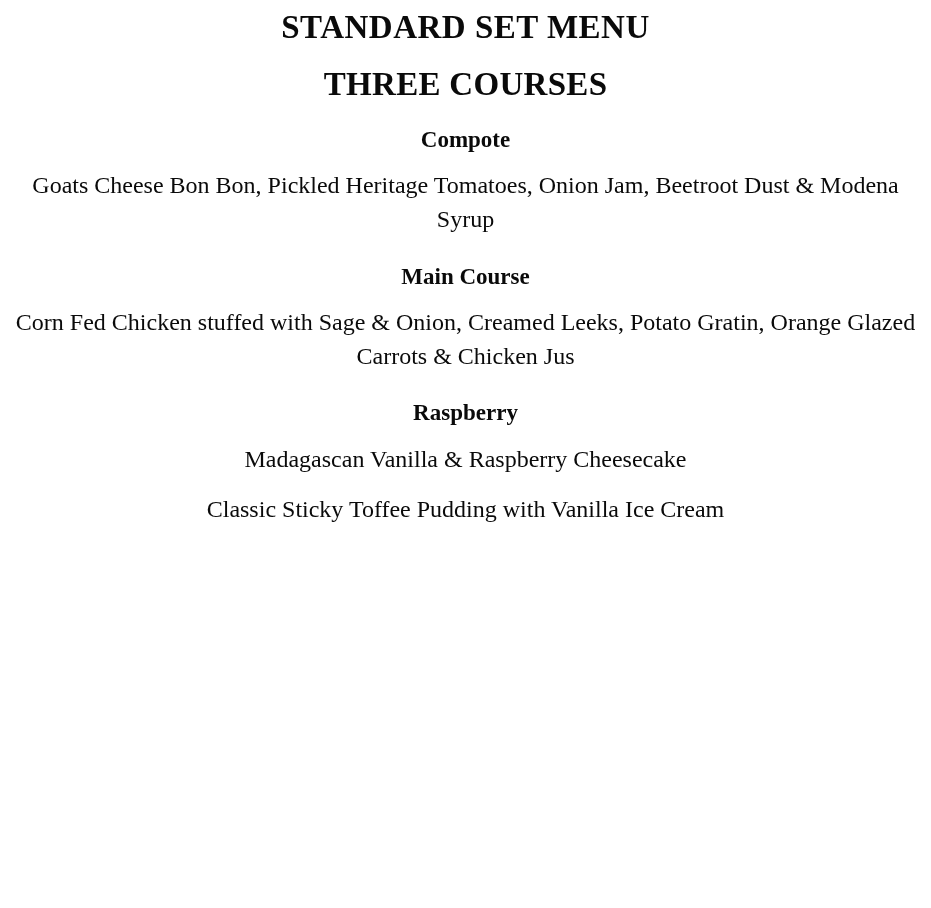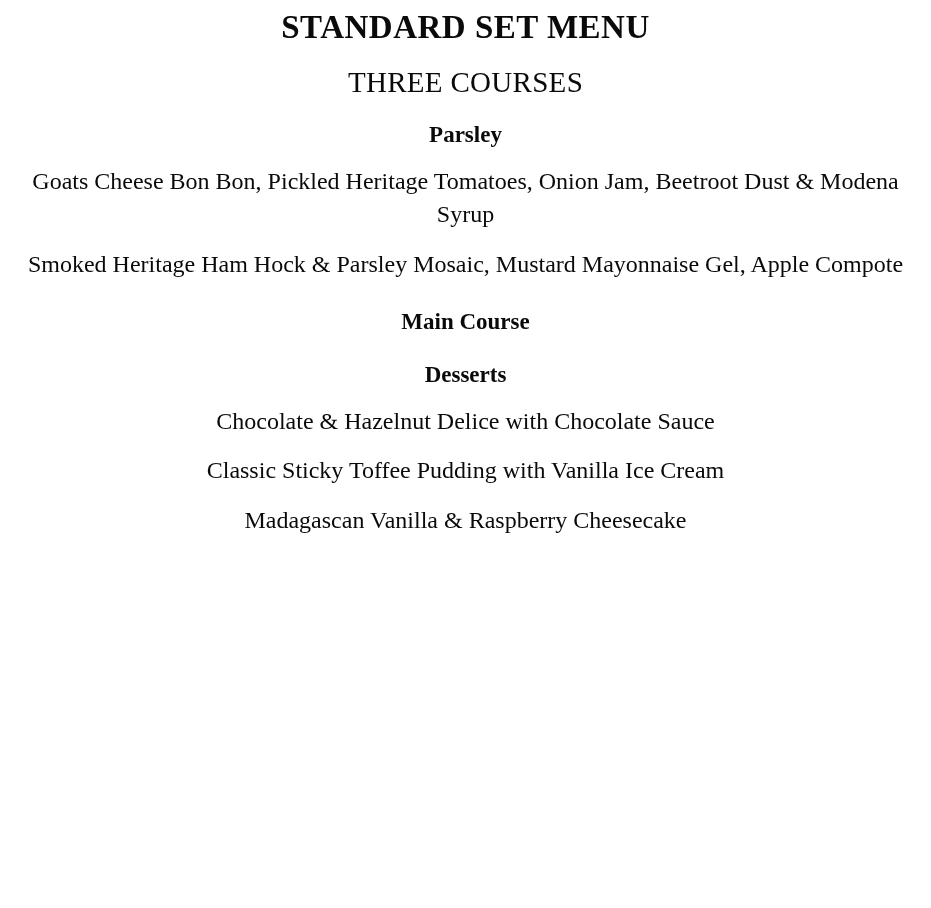--- a/index.html
+++ b/index.html
@@ -21,22 +21,22 @@
     text-align: center;
   }
   .menu-title {
     font-size: 33px;
     font-weight: bold;
     line-height: 1.18;
     letter-spacing: 0.5px;
     margin: 8px 0 0 0;
   }
   .menu-subtitle {
-    font-size: 29px;
-    font-weight: normal;
+    font-size: 33px;
+    font-weight: bold;
     line-height: 1.18;
     letter-spacing: 0.3px;
     margin: 18px 0 0 0;
   }
   .section {
     margin-top: 22px;
   }
   .section-heading {
     font-size: 23px;
     font-weight: bold;
@@ -61,29 +61,28 @@
 </style>
 </head>
 <body>
 
 <div class="menu">
 
   <h1 class="menu-title">STANDARD SET MENU</h1>
   <h2 class="menu-subtitle">THREE COURSES</h2>
 
   <section class="section section-starters">
-    <h3 class="section-heading">Parsley</h3>
+    <h3 class="section-heading">Compote</h3>
     <p class="dish">Goats Cheese Bon Bon, Pickled Heritage Tomatoes, Onion Jam, Beetroot Dust &amp; Modena Syrup</p>
-    <p class="dish">Smoked Heritage Ham Hock &amp; Parsley Mosaic, Mustard Mayonnaise Gel, Apple Compote</p>
   </section>
 
   <section class="section section-main">
     <h3 class="section-heading">Main Course</h3>
+    <p class="dish">Corn Fed Chicken stuffed with Sage &amp; Onion, Creamed Leeks, Potato Gratin, Orange Glazed Carrots &amp; Chicken Jus</p>
   </section>
 
   <section class="section section-desserts">
-    <h3 class="section-heading">Desserts</h3>
-    <p class="dish">Chocolate &amp; Hazelnut Delice  with Chocolate Sauce</p>
+    <h3 class="section-heading">Raspberry</h3>
+    <p class="dish">Madagascan Vanilla &amp; Raspberry Cheesecake</p>
     <p class="dish">Classic Sticky Toffee Pudding with Vanilla Ice Cream</p>
-    <p class="dish">Madagascan Vanilla &amp; Raspberry Cheesecake</p>
   </section>
 
 </div>
 
 </body></html>

